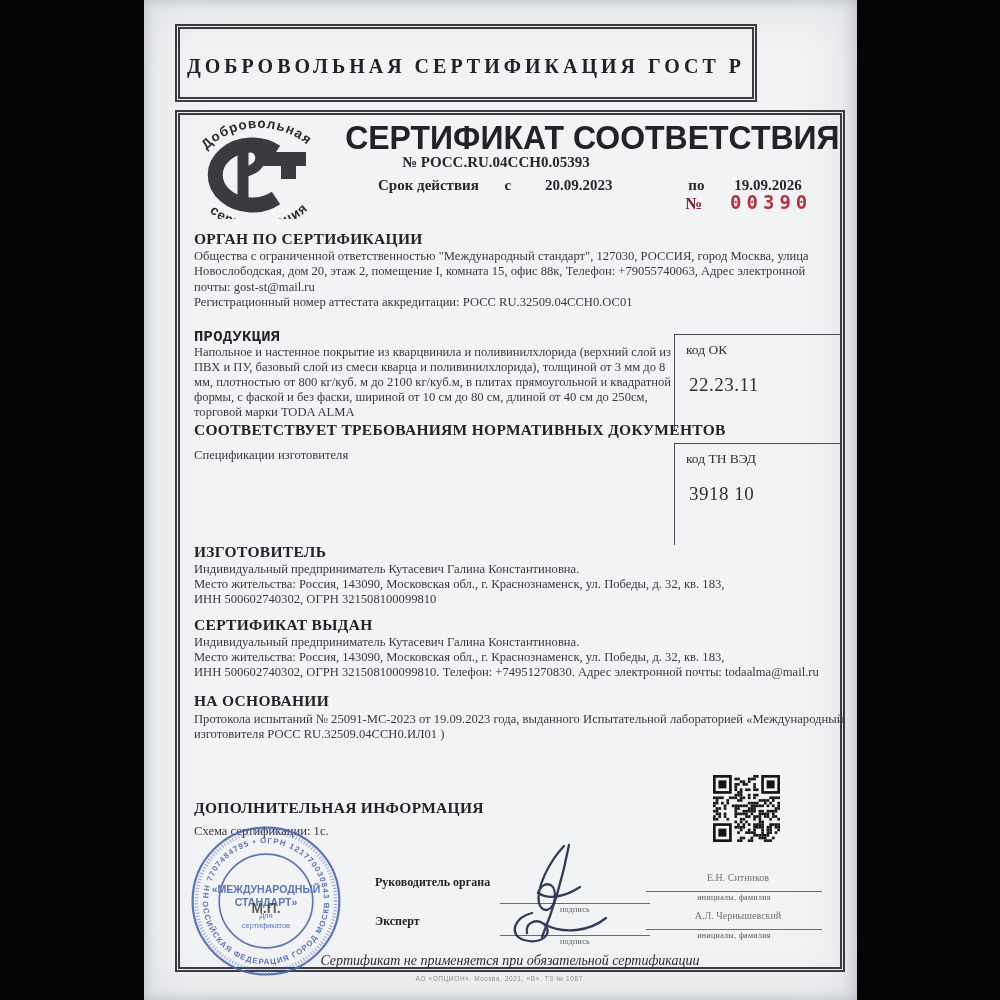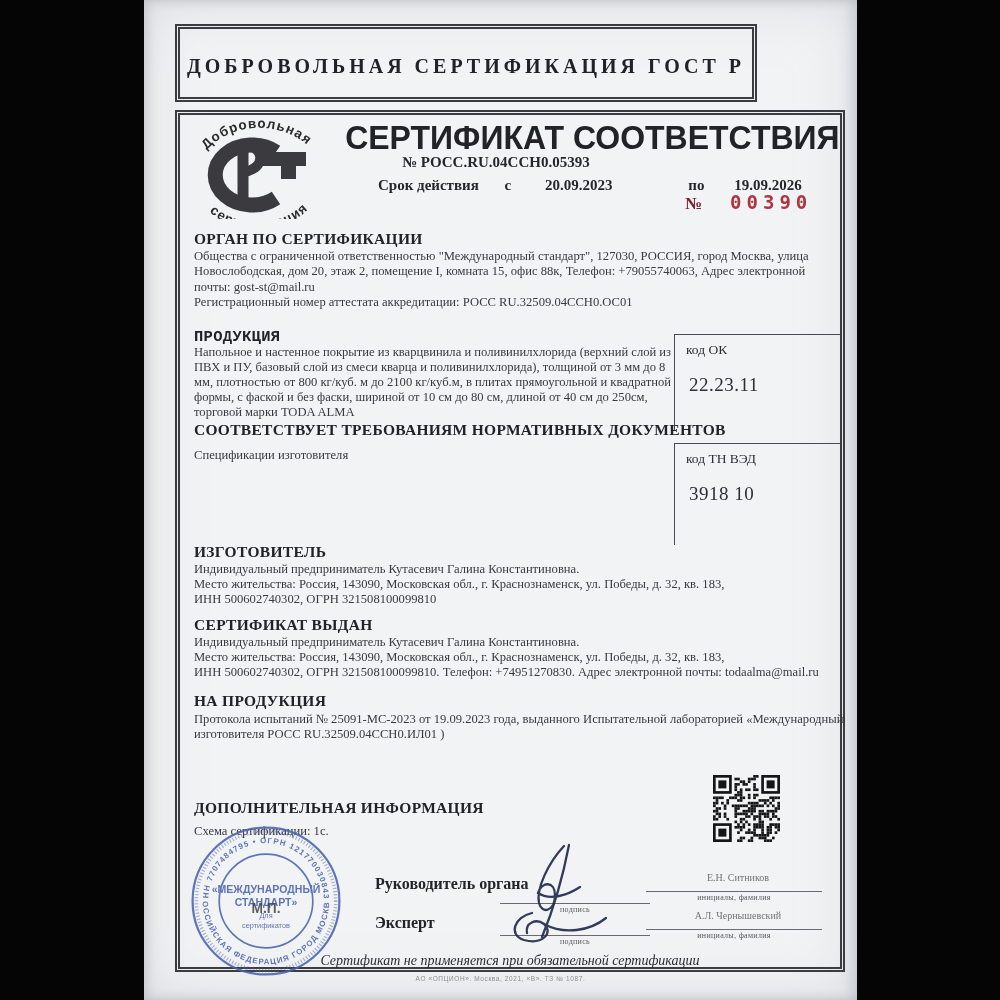--- a/index.html
+++ b/index.html
@@ -30,21 +30,21 @@
   .validity span{display:inline-block;}
   .blankno{left:505px;top:76px;white-space:nowrap;}
   .blankno .nsign{font-weight:bold;font-size:17px;color:#7e2433;}
   .blankno .digits{font-family:"DejaVu Sans Mono",monospace;font-weight:bold;font-size:19px;letter-spacing:5px;color:#b23440;margin-left:24px;}
   .h{font-weight:bold;font-size:15.5px;color:#232327;letter-spacing:.3px;white-space:nowrap;}
   .body-line{font-size:12.6px;color:#39393f;white-space:nowrap;}
   .lh{line-height:15.4px;}
   .code-box{position:absolute;box-sizing:border-box;border-left:1.5px solid #4a4a50;border-top:1.5px solid #4a4a50;}
   .code-label{position:absolute;left:11px;top:7px;font-size:13.5px;color:#2e2e33;}
   .code-value{position:absolute;left:14px;top:39px;font-size:19px;color:#2e2e33;letter-spacing:.5px;}
-  .role{font-weight:bold;font-size:16px;color:#232327;white-space:nowrap;}
+  .role{font-weight:bold;font-size:12px;color:#232327;white-space:nowrap;}
   .sigline{position:absolute;height:0;border-bottom:1px solid #6a6a70;}
   .caption{position:absolute;font-size:8px;color:#57575c;text-align:center;letter-spacing:.3px;}
   .name{position:absolute;font-size:10px;color:#737373;white-space:nowrap;}
   .disclaimer{left:0;top:838px;width:660px;text-align:center;font-style:italic;font-size:14px;color:#2c2c31;}
   .printinfo{position:absolute;left:0;top:975px;width:100%;text-align:center;font-size:6.5px;color:#8d8d92;letter-spacing:.6px;font-family:"Liberation Sans",sans-serif;}
   svg text{font-family:"Liberation Sans",sans-serif;}
   .stampwrap{opacity:.88;}
 </style>
 </head>
 <body>
@@ -129,21 +129,21 @@
       <div class="body-line">ИНН 500602740302, ОГРН 321508100099810</div>
     </div>
 
     <div class="abs h" style="left:14px;top:501px;">СЕРТИФИКАТ ВЫДАН</div>
     <div class="abs" style="left:14px;top:520px;line-height:15.2px;">
       <div class="body-line">Индивидуальный предприниматель Кутасевич Галина Константиновна.</div>
       <div class="body-line">Место жительства: Россия, 143090, Московская обл., г. Краснознаменск, ул. Победы, д. 32, кв. 183,</div>
       <div class="body-line">ИНН 500602740302, ОГРН 321508100099810. Телефон: +74951270830. Адрес электронной почты: todaalma@mail.ru</div>
     </div>
 
-    <div class="abs h" style="left:14px;top:577px;">НА ПРОДУКЦИЯ</div>
+    <div class="abs h" style="left:14px;top:577px;">НА ОСНОВАНИИ</div>
     <div class="abs" style="left:14px;top:597px;line-height:15.2px;">
       <div class="body-line">Протокола испытаний № 25091-МС-2023 от 19.09.2023 года, выданного Испытательной лабораторией «Международный</div>
       <div class="body-line">изготовителя РОСС RU.32509.04ССН0.ИЛ01 )</div>
     </div>
 
     <div class="abs h" style="left:14px;top:684px;">ДОПОЛНИТЕЛЬНАЯ ИНФОРМАЦИЯ</div>
     <div class="abs body-line" style="left:14px;top:709px;">Схема сертификации: 1с.</div>
 
     <svg id="qr-svg" class="abs" style="left:533px;top:660px;" width="67" height="67" viewBox="0 0 67 67" xmlns="http://www.w3.org/2000/svg">
         <rect x="40.2" y="0" width="2.68" height="2.68" fill="#151518"></rect>

